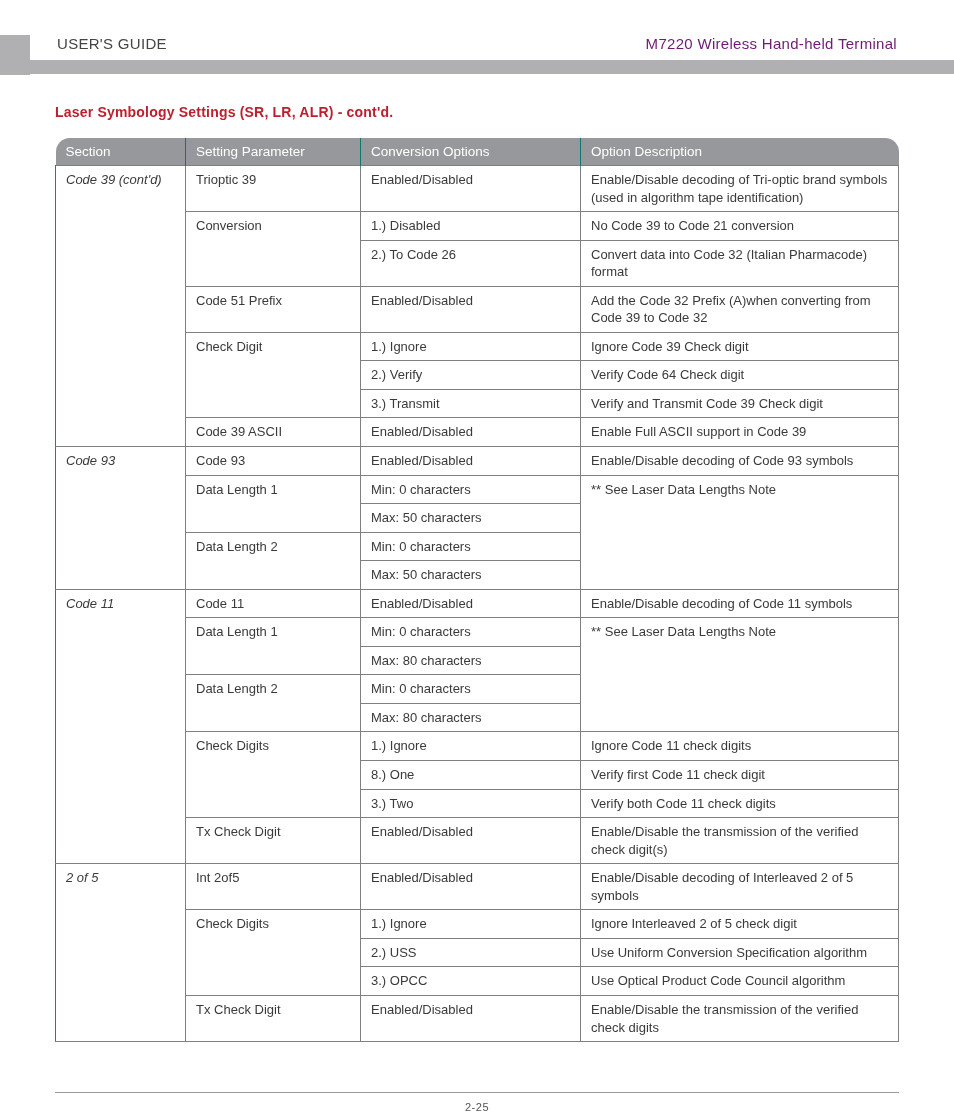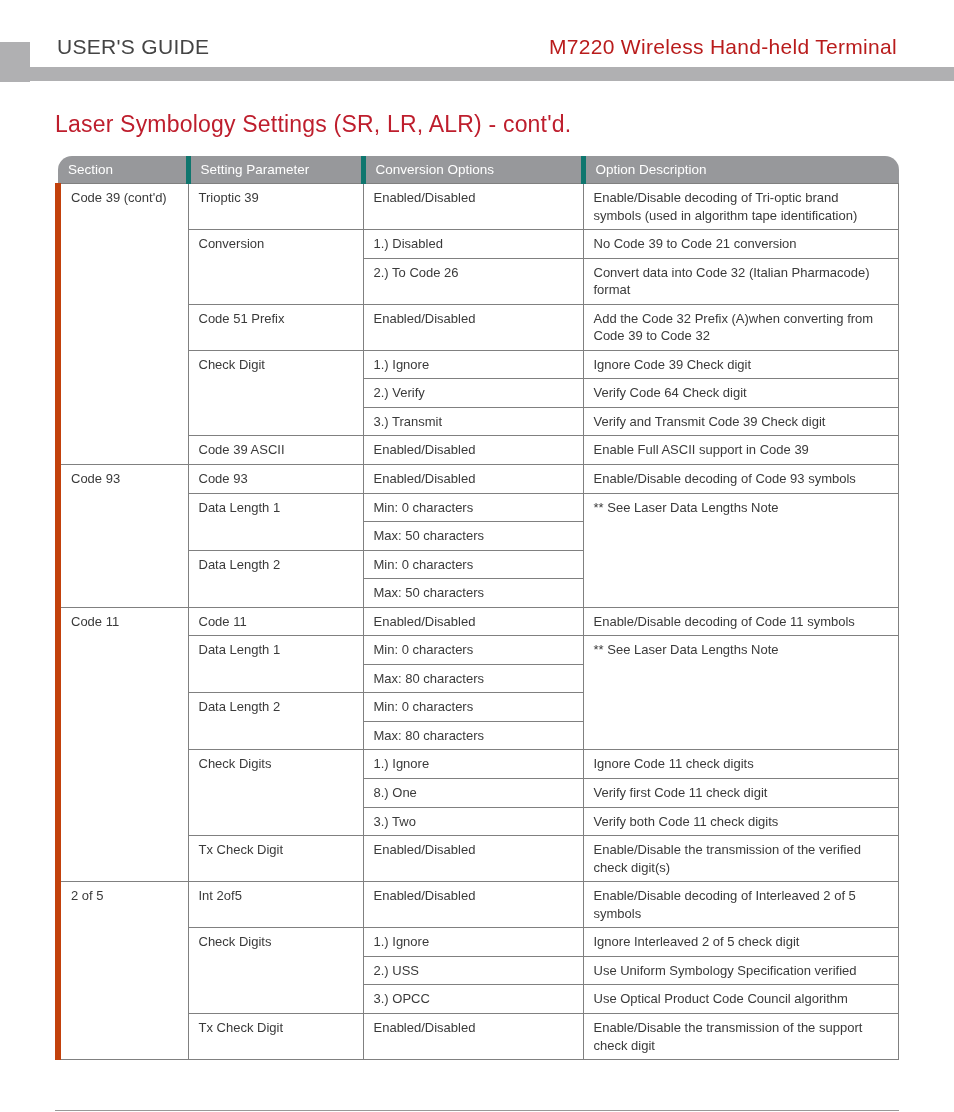--- a/index.html
+++ b/index.html
@@ -11,79 +11,79 @@
     color: #333;
     background: #fff;
   }
   .page {
     padding: 35px 55px 30px 55px;
     position: relative;
   }
   .header {
     display: flex;
     justify-content: space-between;
-    font-size: 21px;
+    font-size: 15px;
     letter-spacing: 0.3px;
     padding: 0 2px 8px 2px;
   }
   .header .left { color: #444; }
-  .header .right { color: #b91c1c; padding-left: 44px; }
+  .header .right { color: #701a75; padding-left: 44px; }
   .greybar {
     position: relative;
     background: #b0b0b2;
     height: 14px;
     margin-left: -55px;
     margin-right: -55px;
     margin-bottom: 30px;
   }
   .accent-tab {
     position: absolute;
     left: 0;
     top: -25px;
     width: 30px;
     height: 40px;
     background: #b0b0b2;
   }
   h1.title {
     color: #be1e2d;
-    font-size: 23px;
-    font-weight: normal;
+    font-size: 14px;
+    font-weight: bold;
     margin: 0 0 18px 0;
     letter-spacing: 0.2px;
   }
   table {
     border-collapse: collapse;
     width: 100%;
     table-layout: fixed;
     font-size: 13px;
     color: #3a3a3a;
   }
   col.c1 { width: 130px; }
   col.c2 { width: 175px; }
   col.c3 { width: 220px; }
   col.c4 { width: auto; }
   thead th {
     background: #97989b;
     color: #fff;
     text-align: left;
     font-weight: normal;
     padding: 6px 10px;
-    border-right: 5px solid #0f766e;
+    border-right: 1px solid #0f766e;
     font-size: 13.5px;
   }
   thead th:first-child { border-top-left-radius: 14px; }
   thead th:last-child { border-top-right-radius: 14px; border-right: none; }
   tbody td {
     border: 1px solid #808080;
     padding: 5px 10px;
     vertical-align: top;
     line-height: 1.35;
   }
   tbody tr:first-child td { border-top: 1px solid #808080; }
-  tbody td.first-col { border-left: 6px solid #c2410c; }
+  tbody td.first-col { border-left: 1px solid #c2410c; font-style: italic; }
   .bottom-round-left  { border-bottom-left-radius: 14px; }
   .bottom-round-right { border-bottom-right-radius: 14px; }
   .footer {
     margin-top: 50px;
     border-top: 1px solid #999;
     text-align: center;
     padding-top: 8px;
     font-size: 11px;
     color: #555;
     letter-spacing: 0.5px;
@@ -225,30 +225,30 @@
           <td>Enabled/Disabled</td>
           <td rowspan="1">Enable/Disable decoding of Interleaved 2 of 5 symbols</td>
         </tr>
         <tr>
           <td rowspan="3">Check Digits</td>
           <td>1.) Ignore</td>
           <td rowspan="1">Ignore Interleaved 2 of 5 check digit</td>
         </tr>
         <tr>
           <td>2.) USS</td>
-          <td rowspan="1">Use Uniform Symbology Specification verified</td>
+          <td rowspan="1">Use Uniform Conversion Specification algorithm</td>
         </tr>
         <tr>
           <td>3.) OPCC</td>
           <td rowspan="1">Use Optical Product Code Council algorithm</td>
         </tr>
         <tr>
           <td rowspan="1">Tx Check Digit</td>
           <td>Enabled/Disabled</td>
-          <td rowspan="1" class="bottom-round-right">Enable/Disable the transmission of the support check digit</td>
+          <td rowspan="1" class="bottom-round-right">Enable/Disable the transmission of the verified check digits</td>
         </tr>
       </tbody>
   </table>
 
   <div class="footer">
     <span>2-25</span>
   </div>
 
 </div>
 

